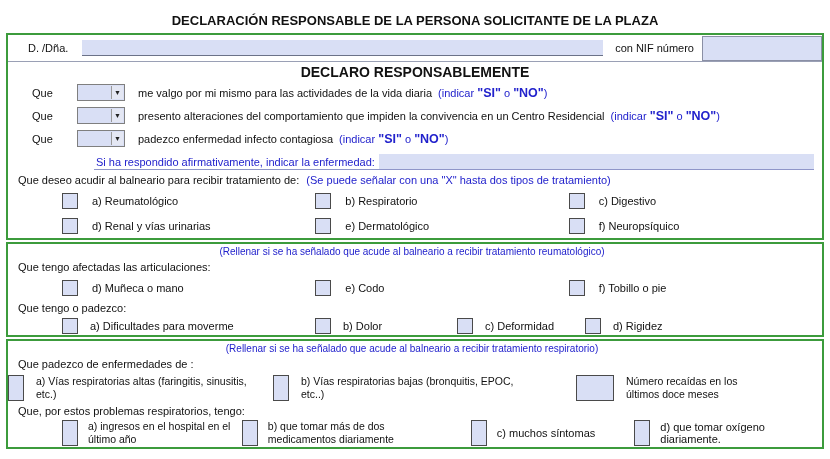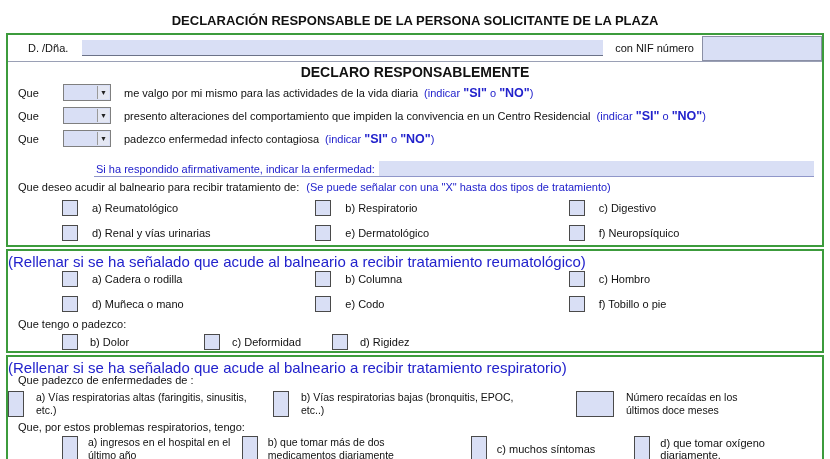--- a/index.html
+++ b/index.html
@@ -47,21 +47,21 @@
   }
 
   .declare {
     text-align: center;
     font-weight: bold;
     font-size: 14px;
     padding: 2px 0 1px 0;
   }
 
   
-  .qrow { display: flex; align-items: center; height: 23px; padding-left: 10px; }
+  .qrow { display: flex; align-items: center; height: 23px; padding-left: 24px; }
   .qrow .que { width: 45px; }
   .select {
     width: 48px; height: 17px;
     background: #d9dff5;
     border: 1px solid #7f7f7f;
     position: relative;
     margin-right: 13px;
     flex: none;
   }
   .select .btn {
@@ -69,21 +69,21 @@
     background: #e4e7f3;
     border-left: 1px solid #9a9a9a;
     display: flex; align-items: center; justify-content: center;
     font-size: 7px; color: #222; line-height: 1;
   }
   .hint { color: #2222cc; margin-left: 6px; white-space: nowrap; }
   .hint .big { font-weight: bold; font-size: 12.5px; }
 
   .affirm-row {
     display: flex; align-items: flex-end;
-    margin: 10px 8px 2px 86px;
+    margin: 3px 8px 2px 86px;
     border-bottom: 1px solid #8f96c9;
     height: 17px;
   }
   .affirm-label { color: #2222cc; white-space: nowrap; padding: 0 4px 1px 2px; }
   .affirm-field { flex: 1; background: #d9dff5; height: 15px; }
 
   .qline { padding: 2px 12px 1px 10px; height: 16px; }
   .qline .hint { margin-left: 4px; }
 
   
@@ -93,22 +93,23 @@
     width: 16px; height: 16px;
     background: #d9dff5;
     border: 1px solid #4a4a4a;
     margin-right: 14px;
     flex: none;
   }
   .cb.tall { height: 26px; }
   .cb.wide { width: 38px; height: 26px; }
 
   .note {
+    text-align: center;
     color: #2222cc;
-    font-size: 15px;
+    font-size: 10px;
     padding: 2px 6px 1px 0;
     height: 15px;
   }
 
   .suffer-row { display: flex; align-items: center; height: 19px; padding-left: 54px; }
   .suffer-row .cbitem.w1 { width: 253px; }
   .suffer-row .cbitem.w2 { width: 142px; }
   .suffer-row .cbitem.w3 { width: 128px; }
   .suffer-row .cbitem.w4 { width: auto; text-align: center; }
   .suffer-row .cb { margin-right: 12px; }
@@ -205,52 +206,43 @@
       </span>
     <span class="cbitem">
         <span class="cb"></span>
         <span>f) Neuropsíquico</span>
       </span>
   </div>
 </div>
 
 <div class="gbox mid">
   <div class="note">(Rellenar si se ha señalado que acude al balneario a recibir tratamiento reumatológico)</div>
-
-  <div class="cbrow">
-    <span class="cbitem">
-        <span class="cb"></span>
-        <span>a) Cadera o rodilla</span>
-      </span>
-    <span class="cbitem">
-        <span class="cb"></span>
-        <span>b) Columna</span>
-      </span>
-    <span class="cbitem">
-        <span class="cb"></span>
-        <span>c) Hombro</span>
-      </span>
-  </div>
+  <div class="qline">Que tengo afectadas las articulaciones:</div>
+
   <div class="cbrow">
     <span class="cbitem">
         <span class="cb"></span>
         <span>d) Muñeca o mano</span>
       </span>
     <span class="cbitem">
         <span class="cb"></span>
         <span>e) Codo</span>
       </span>
     <span class="cbitem">
         <span class="cb"></span>
         <span>f) Tobillo o pie</span>
       </span>
   </div>
 
   <div class="qline">Que tengo o padezco:</div>
   <div class="suffer-row">
+    <span class="cbitem w1">
+        <span class="cb"></span>
+        <span>a) Dificultades para moverme</span>
+      </span>
     <span class="cbitem w2">
         <span class="cb"></span>
         <span>b) Dolor</span>
       </span>
     <span class="cbitem w3">
         <span class="cb"></span>
         <span>c) Deformidad</span>
       </span>
     <span class="cbitem w4">
         <span class="cb"></span>

